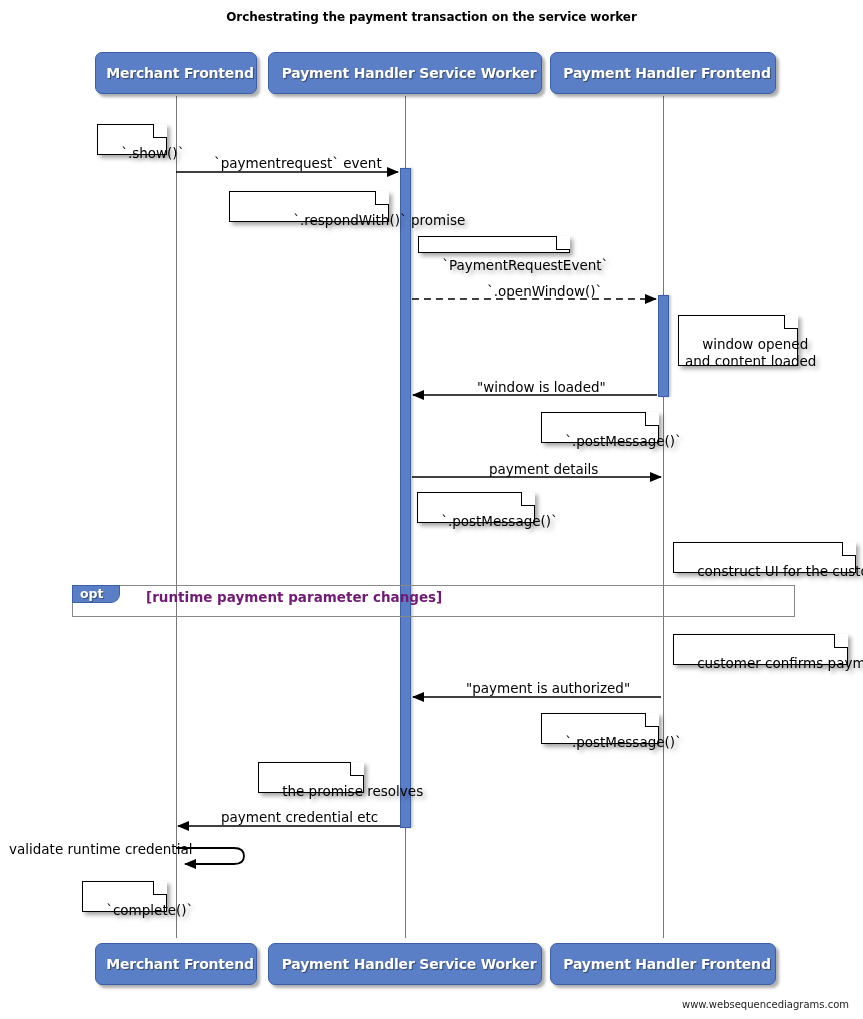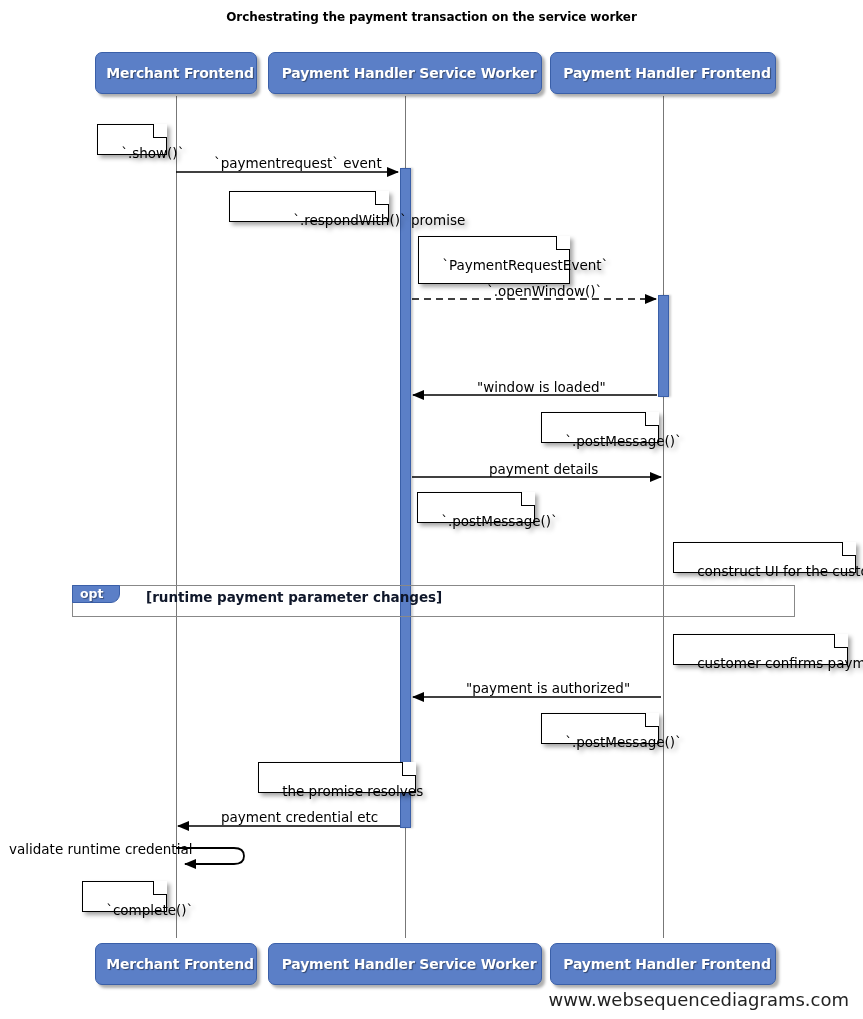--- a/index.html
+++ b/index.html
@@ -30,21 +30,21 @@
     font-size: 12px;
     font-weight: bold;
     color: #000000;
     letter-spacing: -0.1px;
   }
   .footer {
     position: absolute;
     right: 14px;
     bottom: 9px;
     font-family: "DejaVu Sans", sans-serif;
-    font-size: 18px;
+    font-size: 10px;
     color: #222222;
   }
   
   .actor {
     position: absolute;
     box-sizing: border-box;
     background: #5B7FC7;
     border: 1px solid #3A5FA8;
     border-radius: 7px;
     color: #ffffff;
@@ -141,21 +141,21 @@
     border-bottom-right-radius: 9px;
     box-sizing: border-box;
     line-height: 14px;
     text-shadow: 1px 1px 1px rgba(0,0,0,0.4);
   }
   .fragment-cond {
     position: absolute;
     font-family: "DejaVu Sans", sans-serif;
     font-size: 13.5px;
     font-weight: bold;
-    color: #0f172a;
+    color: #701a75;
     white-space: nowrap;
   }
   svg.overlay {
     position: absolute;
     left: 0;
     top: 0;
     width: 863px;
     height: 1019px;
     pointer-events: none;
   }
@@ -234,24 +234,28 @@
   </svg>
 
   <div class="note" style="left:97px; top:110px; width:70px; height:31px;margin-top:14px;">
     <span class="note-text">`.show()`</span>
   </div>
 
   <div class="note" style="left:229px; top:191px; width:160px; height:31px;padding-left:47px;">
     <span class="note-text">`.respondWith()` promise</span>
   </div>
 
-  <div class="note" style="left:418px; top:236px; width:152px; height:48px;">
+  <div class="note" style="left:418px; top:236px; width:152px; height:17px;">
     <span class="note-text">`PaymentRequestEvent`</span>
   </div>
 
+  <div class="note" style="left:678px; top:315px; width:120px; height:51px;">
+    <span class="note-text">window opened
+and content loaded</span>
+  </div>
 
   <div class="note" style="left:541px; top:412px; width:118px; height:31px;">
     <span class="note-text">`.postMessage()`</span>
   </div>
 
   <div class="note" style="left:417px; top:492px; width:118px; height:31px;">
     <span class="note-text">`.postMessage()`</span>
   </div>
 
   <div class="note" style="left:673px; top:542px; width:183px; height:31px;">
@@ -259,21 +263,21 @@
   </div>
 
   <div class="note" style="left:673px; top:634px; width:175px; height:31px;">
     <span class="note-text">customer confirms payment</span>
   </div>
 
   <div class="note" style="left:541px; top:713px; width:118px; height:31px;">
     <span class="note-text">`.postMessage()`</span>
   </div>
 
-  <div class="note" style="left:258px; top:762px; width:158px; height:31px;">
+  <div class="note" style="left:258px; top:762px; width:106px; height:31px;">
     <span class="note-text">the promise resolves</span>
   </div>
 
   <div class="note" style="left:82px; top:881px; width:85px; height:31px;border-radius:15px;">
     <span class="note-text">`complete()`</span>
   </div>
 
   <div class="footer">www.websequencediagrams.com</div>
 
 </div>

